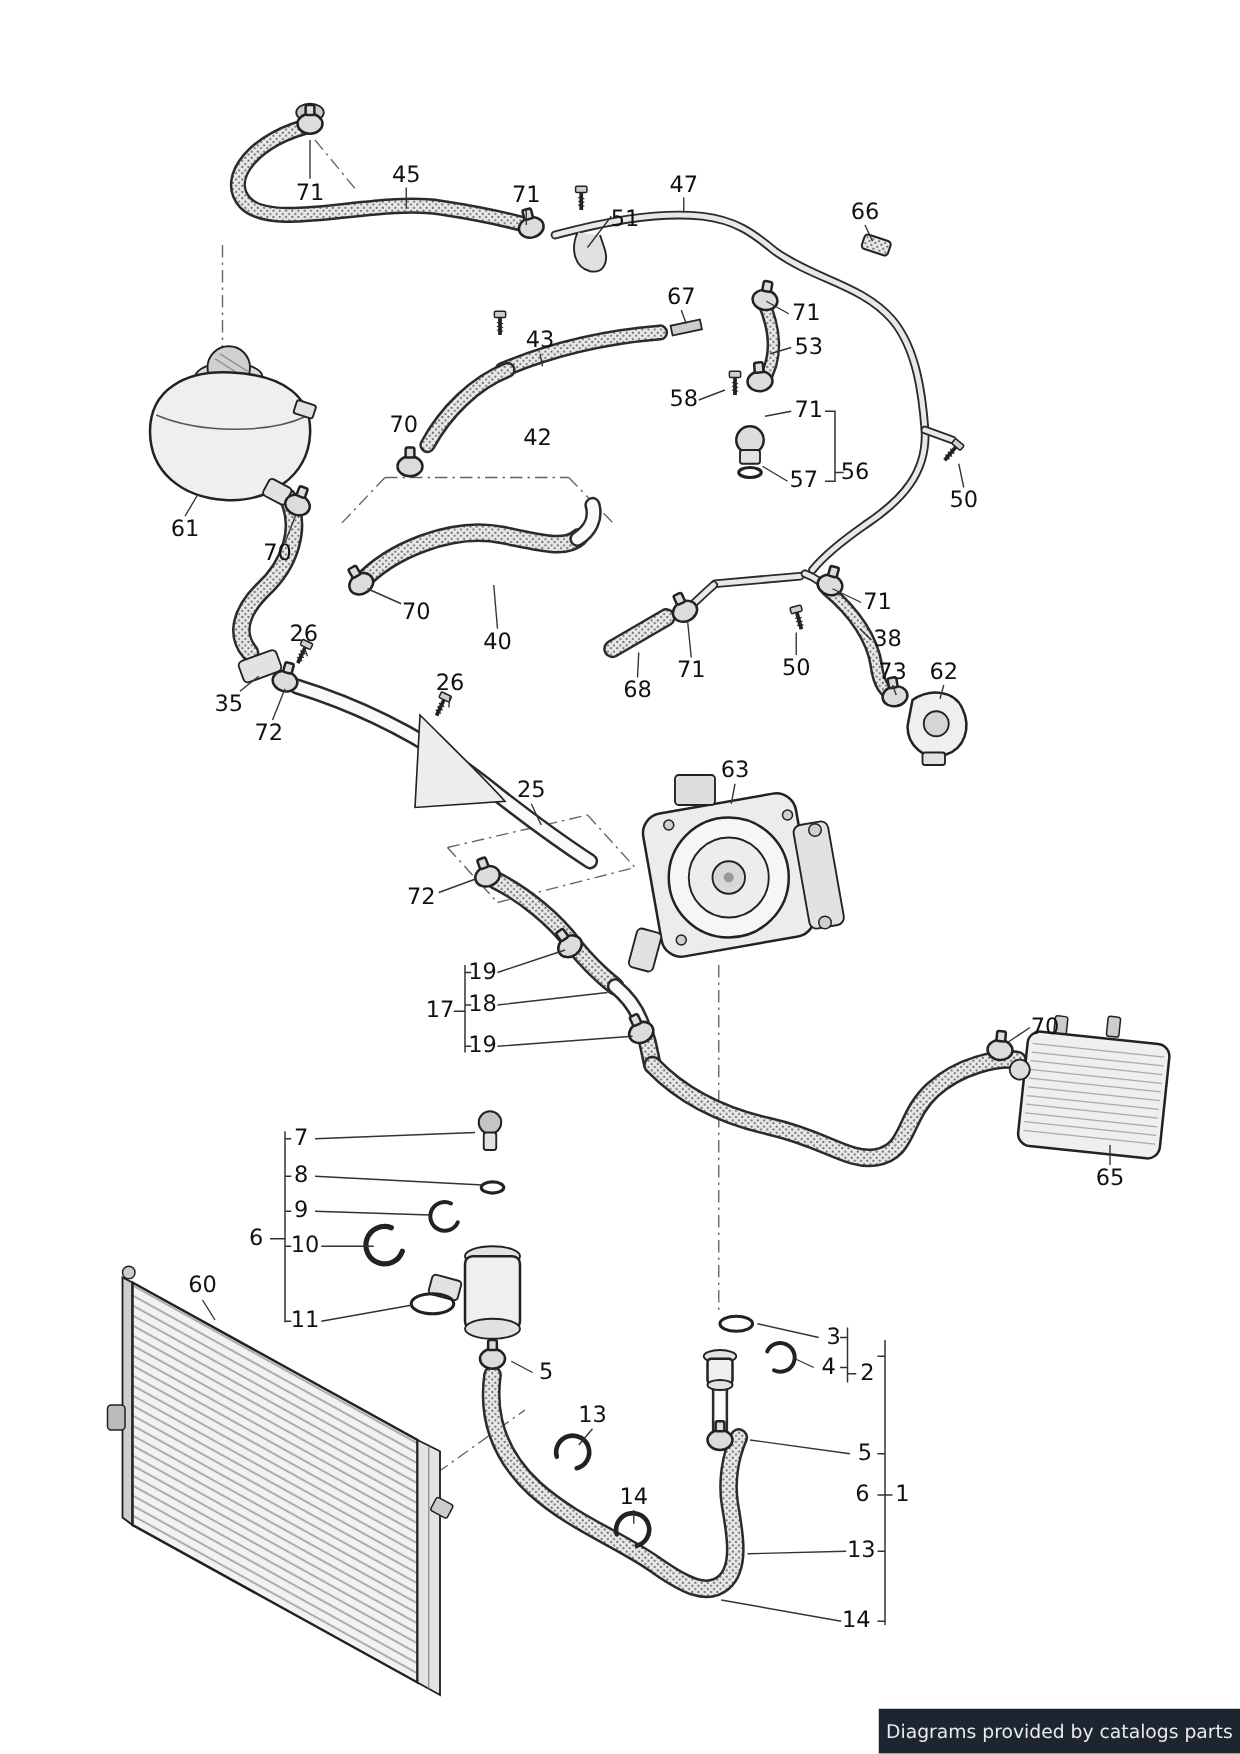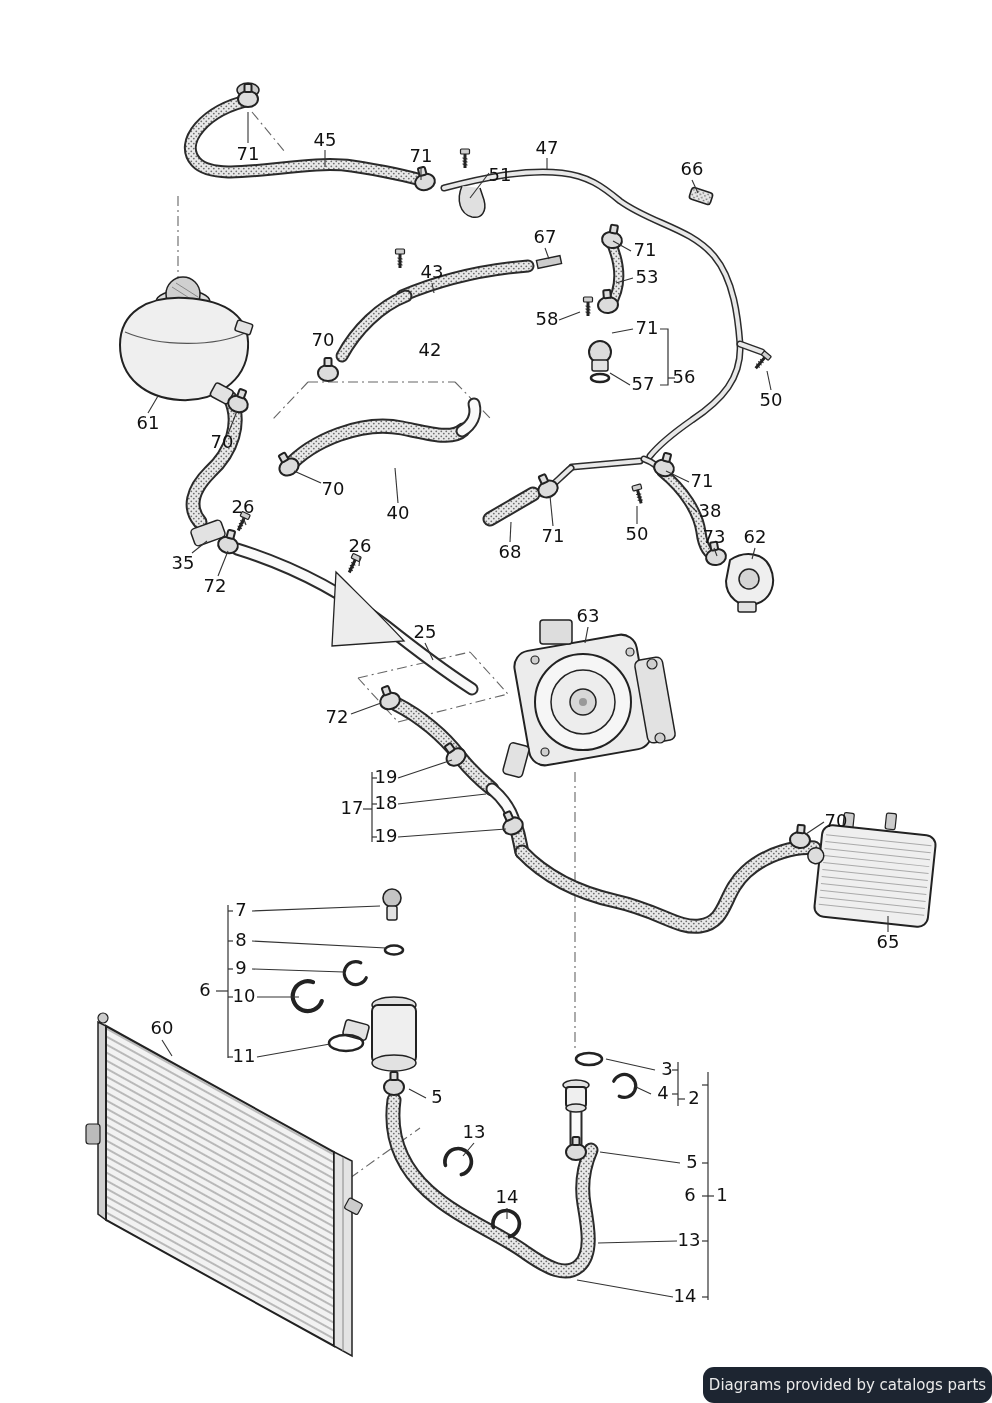--- a/index.html
+++ b/index.html
@@ -18,21 +18,21 @@
   .hoseS-i{fill:none;stroke:url(#hosePat);stroke-width:7;stroke-linecap:round;}
   .pipe-o{fill:none;stroke:#2b2b2b;stroke-width:7;stroke-linecap:round;stroke-linejoin:round;}
   .pipe-i{fill:none;stroke:#e8e8e8;stroke-width:4;stroke-linecap:round;stroke-linejoin:round;}
   .wpipe-o{fill:none;stroke:#2b2b2b;stroke-width:13;stroke-linecap:round;}
   .wpipe-i{fill:none;stroke:#fafafa;stroke-width:9;stroke-linecap:round;}
   .part-f{fill:#efefef;stroke:#222;stroke-width:2;}
   .part-l{fill:#e2e2e2;stroke:#222;stroke-width:1.5;}
   .ring{fill:none;stroke:#222;stroke-width:2.5;}
   #footer-bar{position:absolute;right:0;bottom:0;width:289px;height:36px;
       display:flex;align-items:center;justify-content:center;
-      font-size:15px;border-radius:11px;}
+      font-size:15px;}
 </style>
 </head>
 <body>
 
 <div id="page">
 <svg width="992" height="1403" viewBox="0 0 992 1403">
   <defs>
     <pattern id="hosePat" patternUnits="userSpaceOnUse" width="5" height="5">
       <rect width="5" height="5" fill="#e9e9e9"></rect>
       <circle cx="1.3" cy="1.3" r="0.9" fill="#6f6f6f"></circle>

